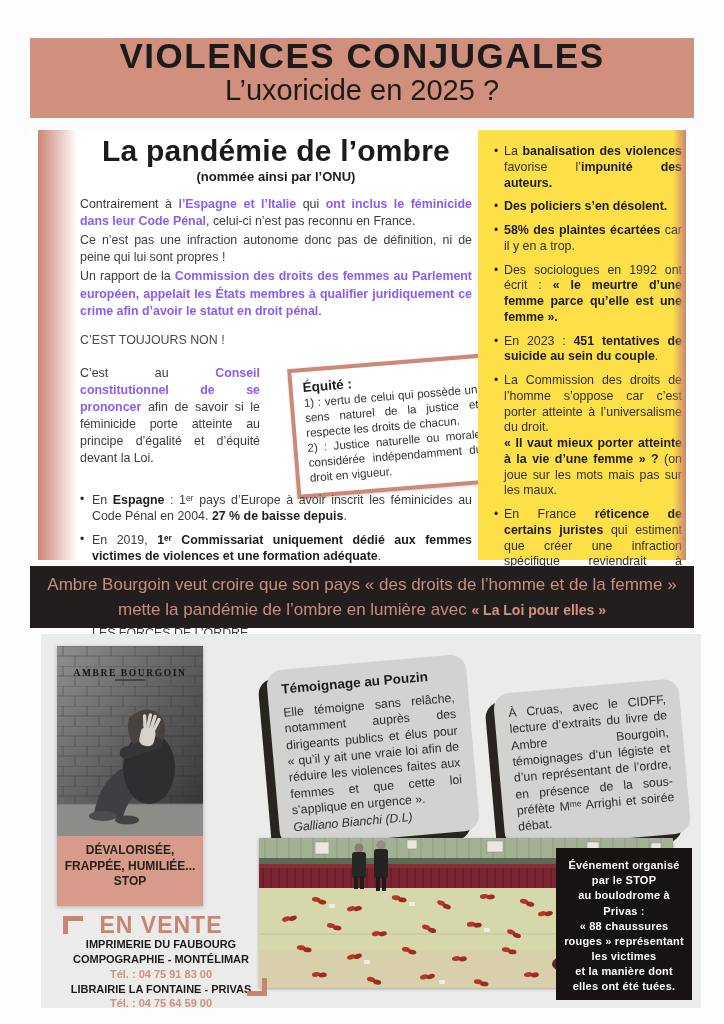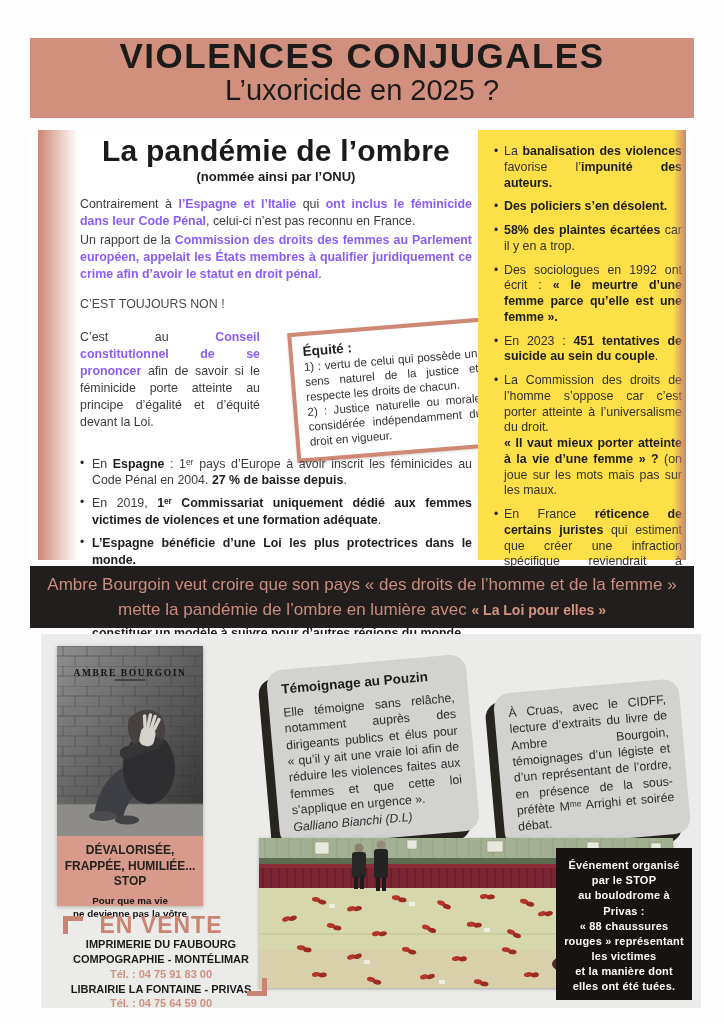--- a/index.html
+++ b/index.html
@@ -106,20 +106,21 @@
   </header>
 
   <section class="main-block">
     <div class="left-fade"></div>
 
     <div class="article-col">
       <h1 class="article-heading">La pandémie de l’ombre</h1>
       <div class="article-subheading">(nommée ainsi par l’ONU)</div>
 
       <p class="body-text intro"><span>Contrairement à </span><b>l’Espagne et l’Italie</b><span> qui </span><b>ont inclus le féminicide dans leur Code Pénal</b><span>, celui-ci n’est pas reconnu en France.</span></p>
+      <p class="body-text"><span>Ce n’est pas une infraction autonome donc pas de définition, ni de peine qui lui sont propres !</span></p>
       <p class="body-text"><span>Un rapport de la </span><b>Commission des droits des femmes au Parlement européen, appelait les États membres à qualifier juridiquement ce crime afin d’avoir le statut en droit pénal</b><span>.</span></p>
 
       <p class="body-text caps-line">C’EST TOUJOURS NON !</p>
 
       <div class="split-row">
         <p class="body-text council"><span>C’est au </span><b>Conseil constitutionnel de se prononcer</b><span> afin de savoir si le féminicide porte atteinte au principe d’égalité et d’équité devant la Loi.</span></p>
         <div class="equity-box">
           <div class="equity-title">Équité :</div>
           <p>1) : vertu de celui qui possède un sens naturel de la justice et respecte les droits de chacun.</p>
           <p>2) : Justice naturelle ou morale considérée indépendamment du droit en vigueur.</p>
@@ -206,24 +207,20 @@
           <rect x="8.4" y="0.5" width="3.4" height="15" rx="1.7" fill="#d6d2cc" transform="rotate(6 10 8)"></rect>
           <rect x="12.4" y="2.5" width="3.4" height="14" rx="1.7" fill="#d6d2cc" transform="rotate(14 14 9)"></rect>
         </g>
         <ellipse cx="46" cy="170" rx="14" ry="5" fill="#4c4c4e"></ellipse>
         <ellipse cx="70" cy="174" rx="12" ry="4.5" fill="#424244"></ellipse>
       </svg>
       <div class="book-author">AMBRE BOURGOIN</div>
       <div class="book-band">
         <div class="band-l1">DÉVALORISÉE,</div>
         <div class="band-l2">FRAPPÉE, HUMILIÉE... STOP</div>
-        <div class="band-tag">
-          <div>Pour que ma vie</div>
-          <div>ne devienne pas la vôtre</div>
-        </div>
       </div>
     </div>
 
     <div class="bubble bubble1">
       <div class="bubble1-title">Témoignage au Pouzin</div>
       <p class="bubble-body"><span>Elle témoigne sans relâche, notamment auprès des dirigeants publics et élus pour « qu’il y ait une vraie loi afin de réduire les violences faites aux femmes et que cette loi s’applique en urgence ».</span></p>
       <div class="bubble-attrib">Galliano Bianchi (D.L)</div>
     </div>
 
     <div class="bubble bubble2">

